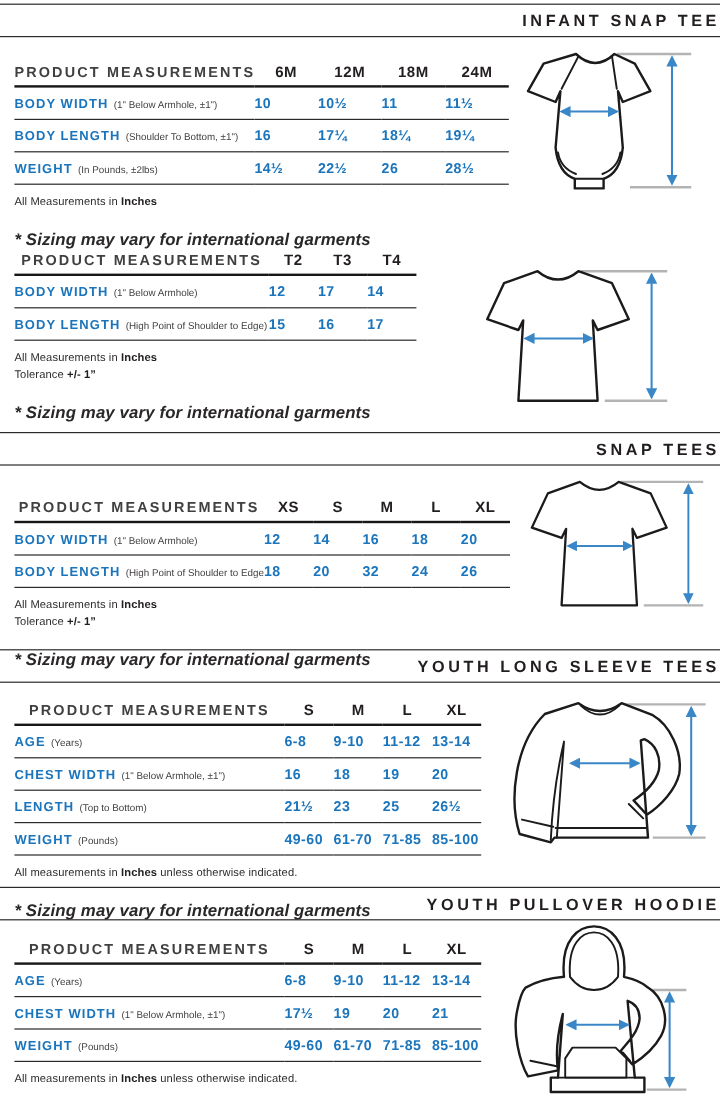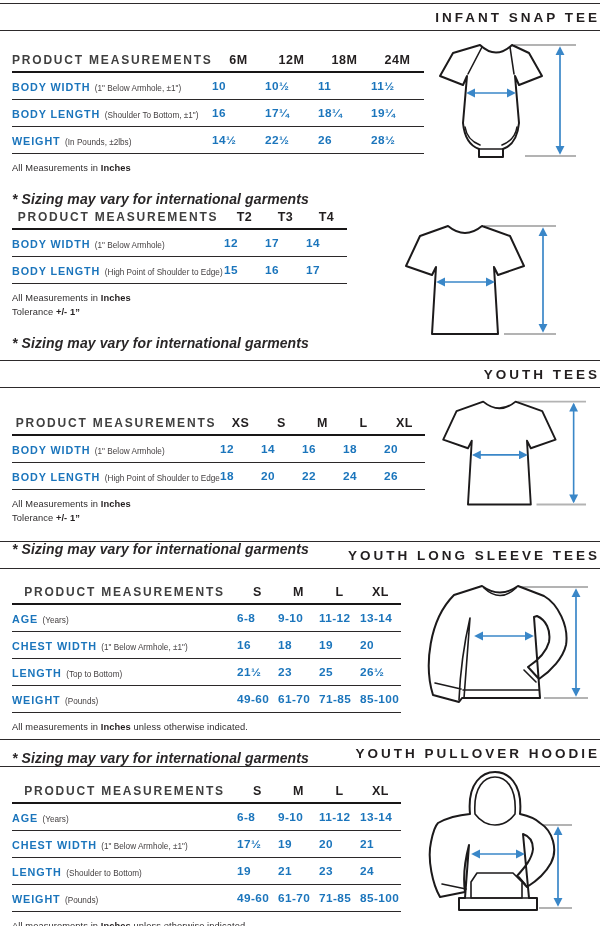--- a/index.html
+++ b/index.html
@@ -179,21 +179,21 @@
       <line x1="116" y1="116" x2="168" y2="116" stroke="#b3b3b3" stroke-width="2"></line>
       <path d="M60,8 Q77,22 94,8 L122,18 L136,48 L110,57 L106,49 L110,116 L44,116 L48,49 L44,57 L18,48 L32,18 Z" fill="#ffffff" stroke="#1c1a1b" stroke-width="2" stroke-linejoin="round"></path>
       <line x1="50" y1="64" x2="105" y2="64" stroke="#3a87c8" stroke-width="1.7" marker-start="url(#ah2)" marker-end="url(#ah2)"></line>
       <line x1="155" y1="11" x2="155" y2="113" stroke="#3a87c8" stroke-width="1.7" marker-start="url(#ah2)" marker-end="url(#ah2)"></line>
     </svg>
   </div>
 </section>
 
 <section class="section s3">
   <div class="title-bar">
-    <h2 class="title">YOUTH TEES</h2>
+    <h2 class="title">SNAP TEES</h2>
   </div>
   <div class="table-area">
     <table class="meas">
       <colgroup>
           <col class="col-lbl">
           <col>
           <col>
           <col>
           <col>
           <col>
@@ -214,21 +214,21 @@
           <td class="val">12</td>
           <td class="val">14</td>
           <td class="val">16</td>
           <td class="val">18</td>
           <td class="val">20</td>
         </tr>
         <tr>
           <td class="lbl-cell"><span class="lbl">BODY LENGTH</span> <span class="note">(High Point of Shoulder to Edge)</span></td>
           <td class="val">18</td>
           <td class="val">20</td>
-          <td class="val">22</td>
+          <td class="val">32</td>
           <td class="val">24</td>
           <td class="val">26</td>
         </tr>
       </tbody>
     </table>
     <div class="footnotes">
       <p class="fn"><span>All Measurements in </span><b>Inches</b></p>
       <p class="fn"><span>Tolerance </span><b>+/- 1”</b></p>
       <p class="fn sizing">* Sizing may vary for international garments</p>
     </div>
@@ -353,27 +353,20 @@
           <td class="val">9-10</td>
           <td class="val">11-12</td>
           <td class="val">13-14</td>
         </tr>
         <tr>
           <td class="lbl-cell"><span class="lbl">CHEST WIDTH</span> <span class="note">(1" Below Armhole, ±1")</span></td>
           <td class="val">17½</td>
           <td class="val">19</td>
           <td class="val">20</td>
           <td class="val">21</td>
-        </tr>
-        <tr>
-          <td class="lbl-cell"><span class="lbl">LENGTH</span> <span class="note">(Shoulder to Bottom)</span></td>
-          <td class="val">19</td>
-          <td class="val">21</td>
-          <td class="val">23</td>
-          <td class="val">24</td>
         </tr>
         <tr>
           <td class="lbl-cell"><span class="lbl">WEIGHT</span> <span class="note">(Pounds)</span></td>
           <td class="val">49-60</td>
           <td class="val">61-70</td>
           <td class="val">71-85</td>
           <td class="val">85-100</td>
         </tr>
       </tbody>
     </table>

